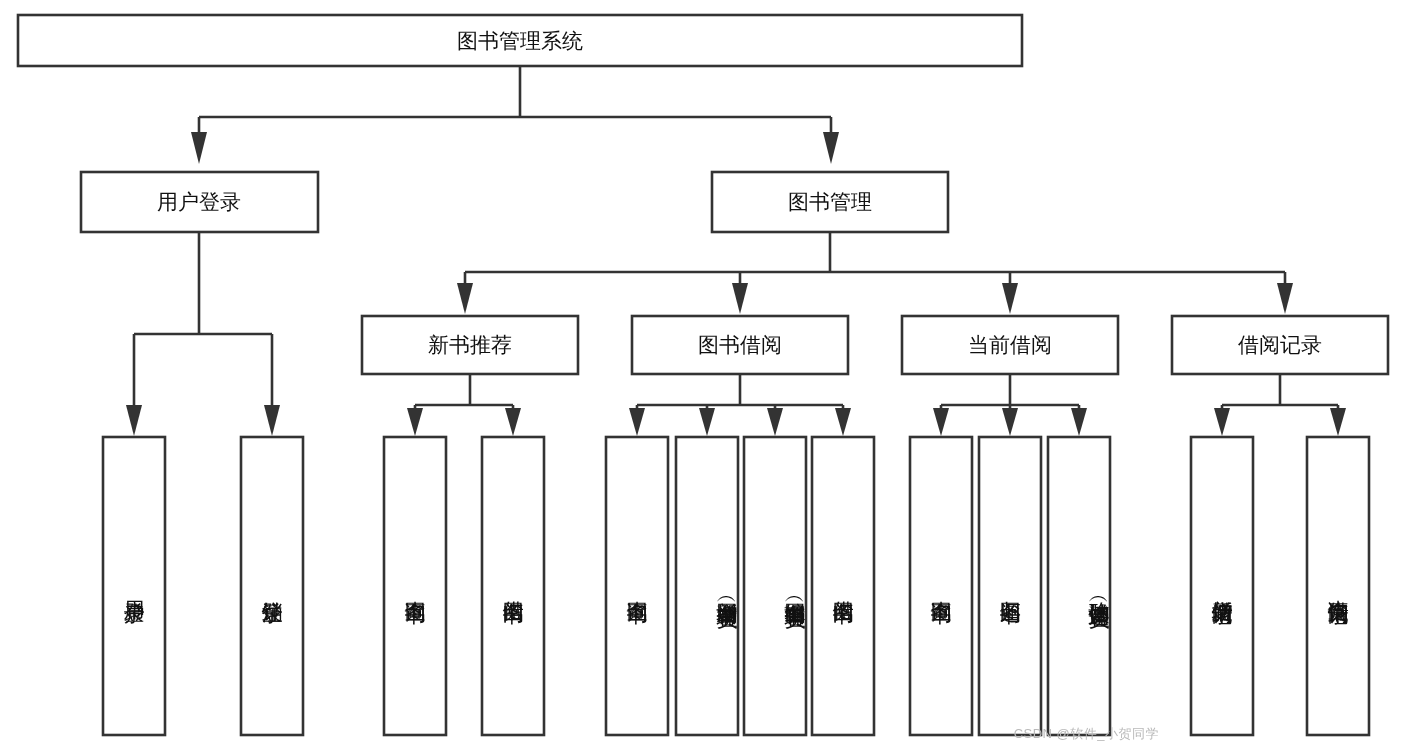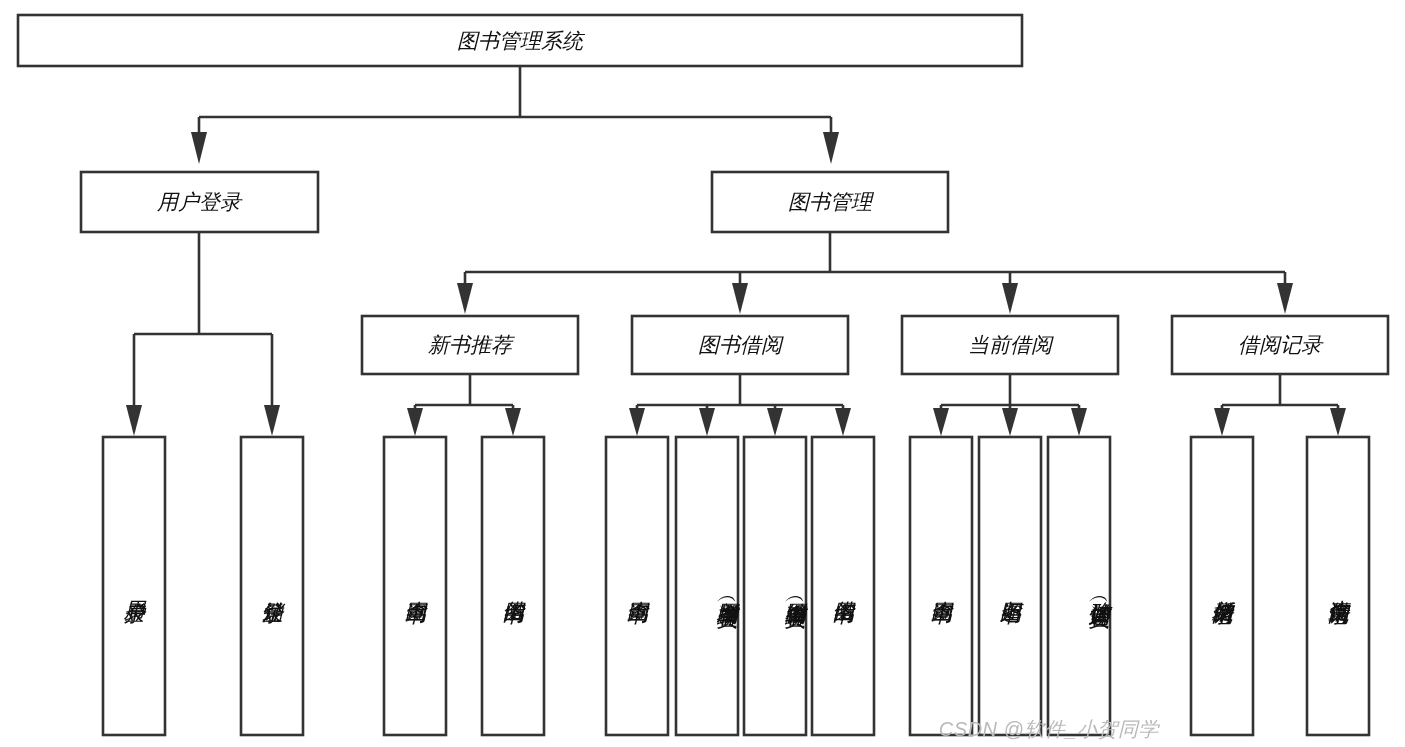--- a/index.html
+++ b/index.html
@@ -12,21 +12,20 @@
     height: 747px;
     font-family: "Liberation Sans", "DejaVu Sans", sans-serif;
     overflow: hidden;
     position: relative;
   }
   #diagram-root {
     position: relative;
     width: 1167px;
     height: 747px;
     background: #ffffff;
-    font-style: italic;
   }
   svg#flow-svg {
     position: absolute;
     left: 0;
     top: 0;
     width: 1405px;
     height: 747px;
   }
   .node-box {
     fill: #ffffff;
@@ -66,21 +65,21 @@
     justify-content: center;
     white-space: nowrap;
     pointer-events: none;
     user-select: none;
   }
   .watermark {
     position: absolute;
     right: 8px;
     bottom: 4px;
     font-family: "Liberation Sans", "DejaVu Sans", sans-serif;
-    font-size: 20px;
+    font-size: 13px;
     color: #b9b9b9;
     white-space: nowrap;
     letter-spacing: 0.5px;
   }
 </style>
 </head>
 <body>
 
 <div id="diagram-root">
 

